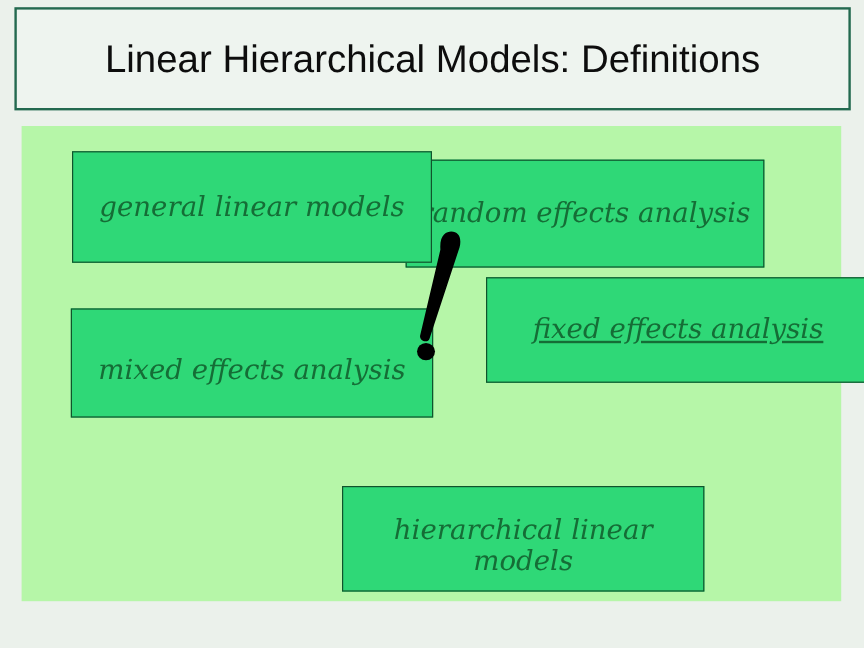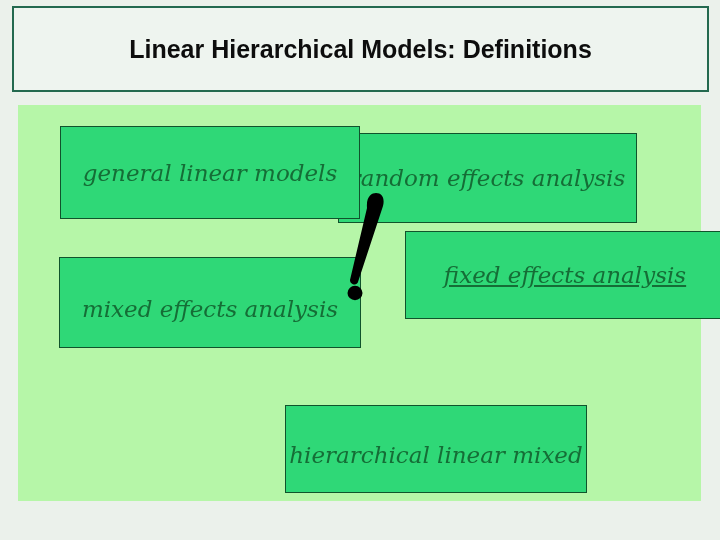--- a/index.html
+++ b/index.html
@@ -23,22 +23,22 @@
     width: 693px;
     height: 82px;
     background: var(--title-background, #eef4ef);
     border: 2px solid var(--title-border, #23694f);
     display: flex;
     align-items: center;
     justify-content: center;
   }
   .title-text {
     font-family: "Liberation Sans", sans-serif;
-    font-weight: bold;
-    font-size: 25px;
+    font-weight: normal;
+    font-size: 32px;
     color: var(--title-text, #0d0d0d);
     letter-spacing: 0px;
   }
   .panel {
     position: absolute;
     left: 18px;
     top: 105px;
     width: 683px;
     height: 396px;
     background: var(--panel-background, #b6f6a8);
@@ -94,21 +94,21 @@
 
   <div class="cbox box-fixed">
     <span>fixed effects analysis</span>
   </div>
 
   <div class="cbox box-mixed">
     <span>mixed effects analysis</span>
   </div>
 
   <div class="cbox box-hlm">
-    <span>hierarchical linear mixed</span>
+    <span>hierarchical linear models</span>
   </div>
 
   <svg class="exclamation" viewBox="0 0 60 112" aria-hidden="true">
     <path d="M 37 16
              C 36 4 42 1 46 1
              C 52 1 55 6 53 14
              L 28 90
              C 27 94 20 93 20 88
              Z" fill="var(--annotation-color, #000000)"></path>
     <ellipse cx="25" cy="101" rx="7.5" ry="7.2" fill="var(--annotation-color, #000000)"></ellipse>

